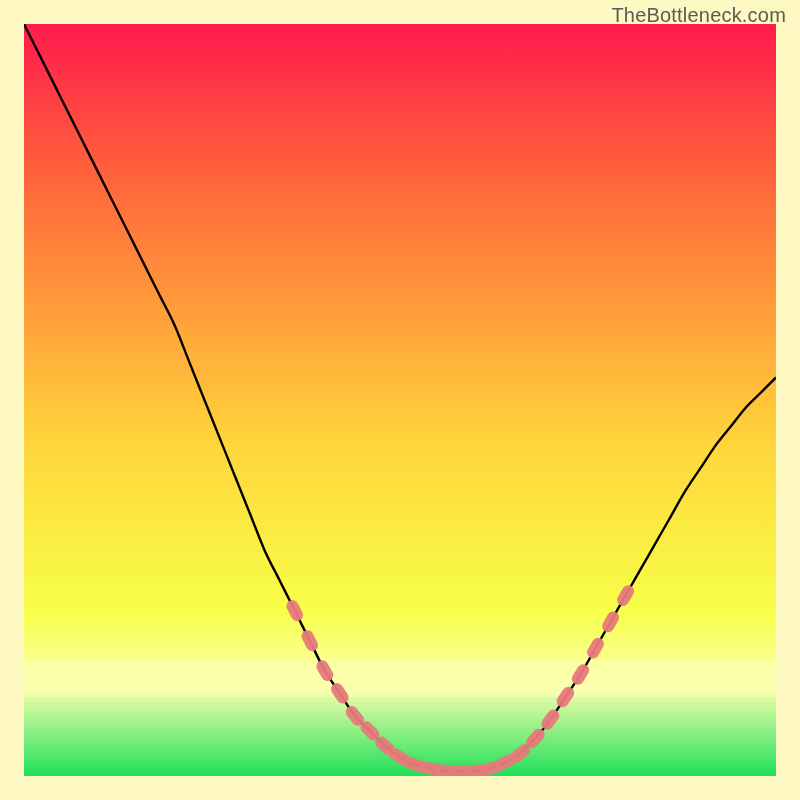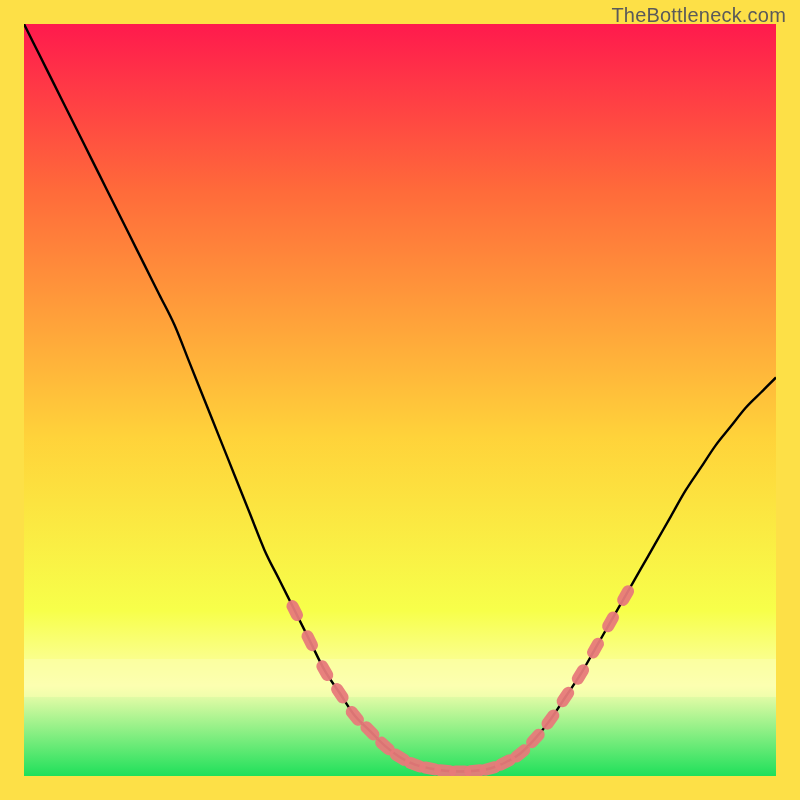--- a/index.html
+++ b/index.html
@@ -8,21 +8,21 @@
     width: 800px;
     height: 800px;
     background: #000;
     overflow: hidden;
     font-family: Arial, Helvetica, sans-serif;
   }
   .stage {
     position: relative;
     width: 800px;
     height: 800px;
-    background: #fde047;
+    background: #fef9c3;
   }
   .watermark {
     position: absolute;
     top: 4px;
     right: 14px;
     color: #5a5a5a;
     font-size: 20px;
     font-weight: 500;
     letter-spacing: 0.2px;
     z-index: 10;

